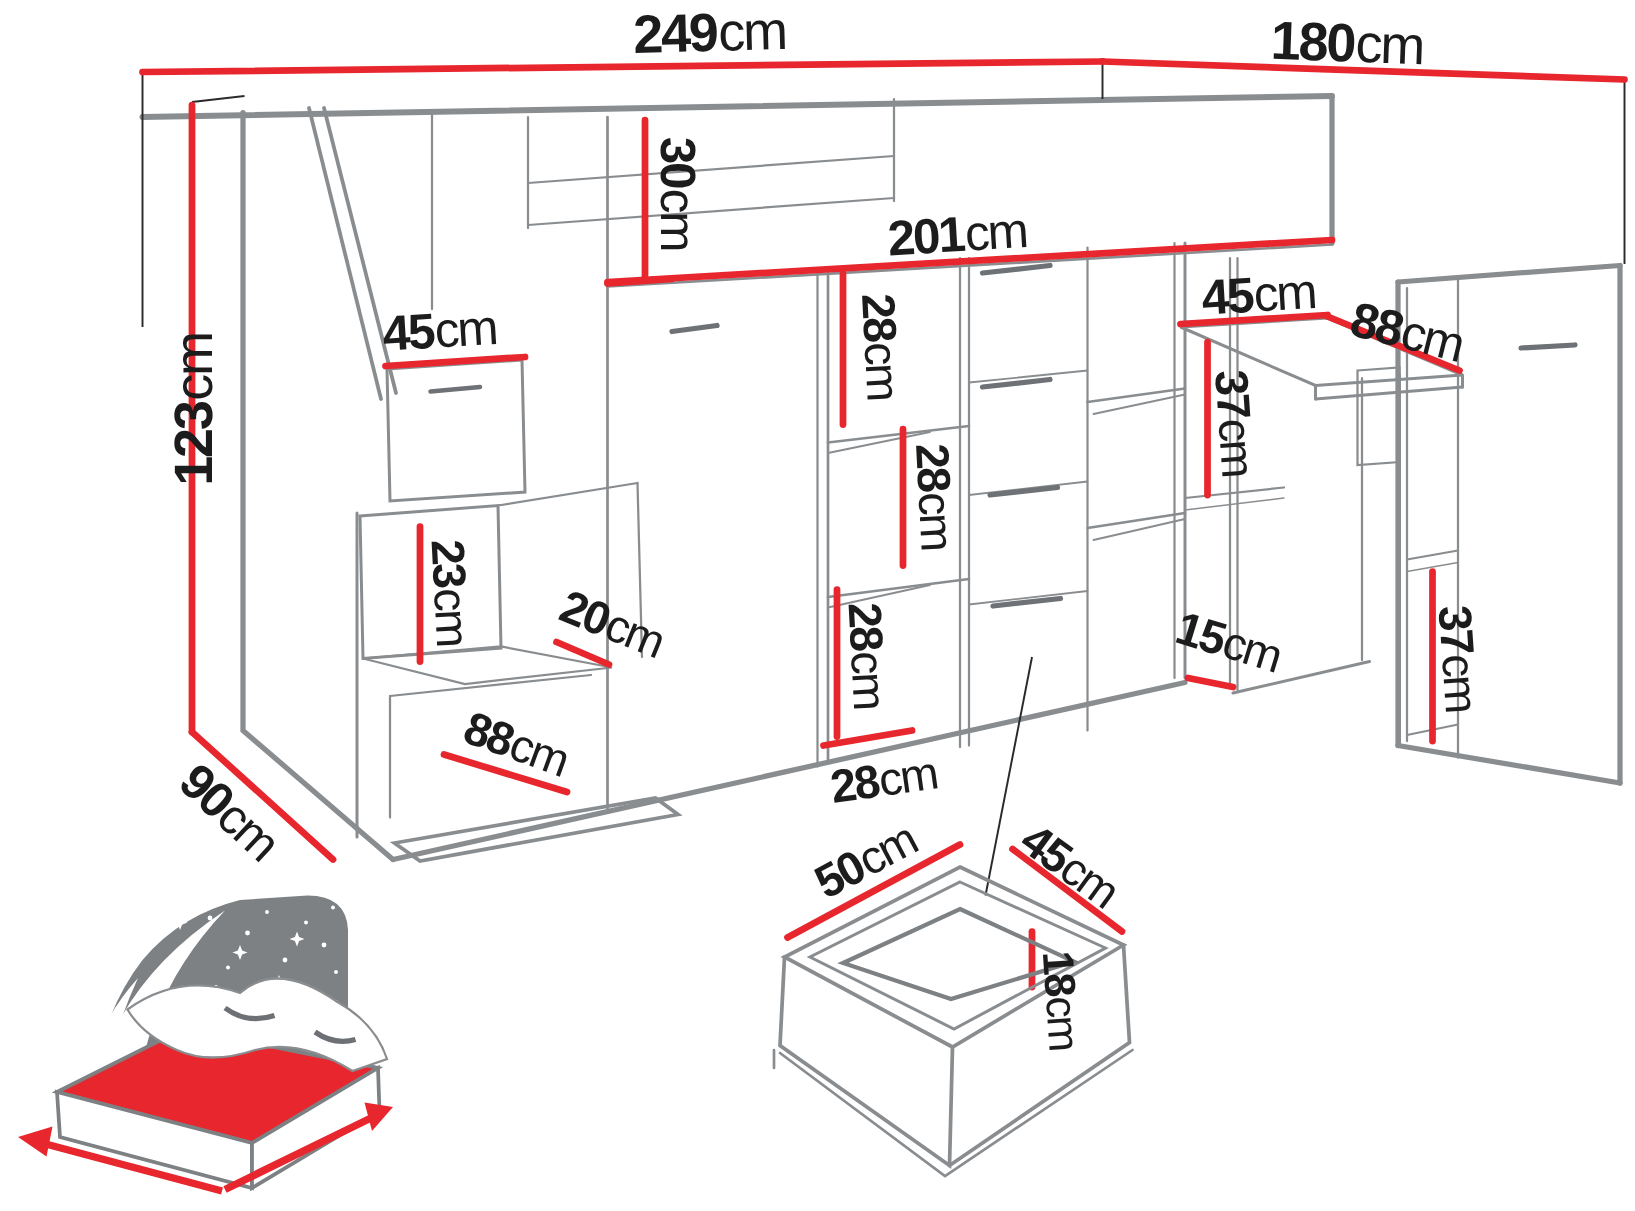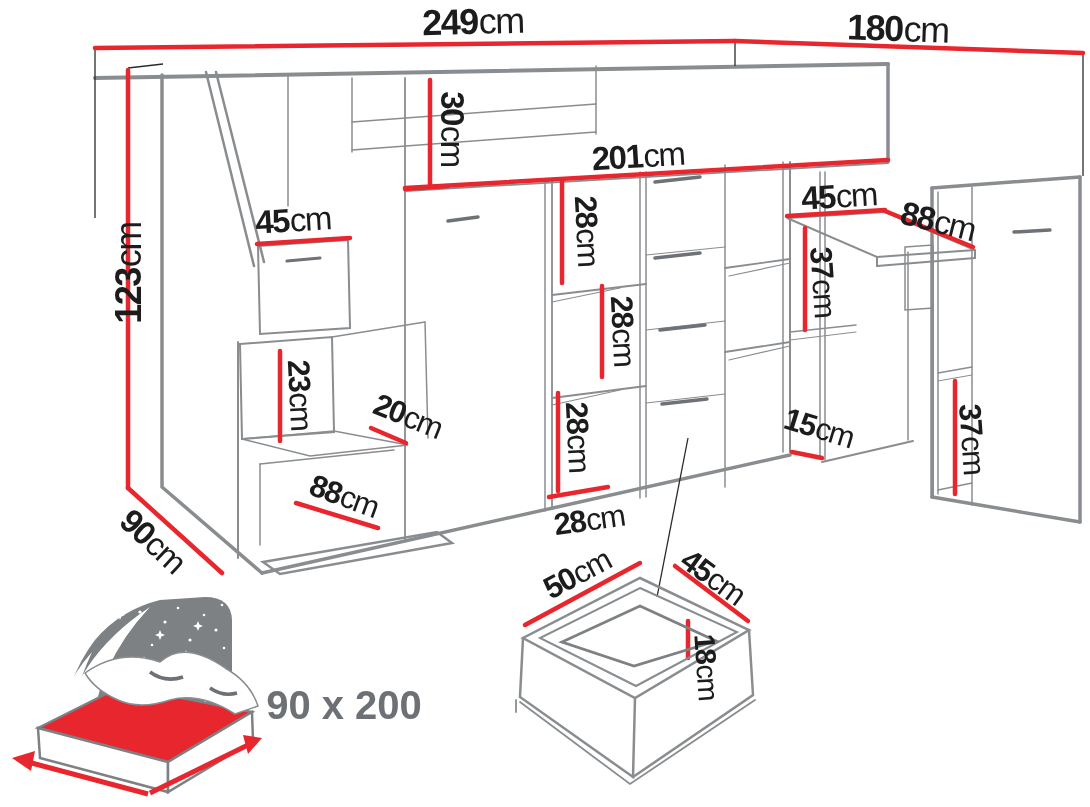--- a/index.html
+++ b/index.html
@@ -279,15 +279,14 @@
 <div class="dim sz31" style="left:713px;top:577px;transform:translate(-50%,-50%) rotate(36deg);">
   <span class="v">45</span><span class="u">cm</span>
 </div>
 <div class="dim sz29" style="left:706px;top:667px;transform:translate(-50%,-50%) rotate(86deg);">
   <span class="v">18</span><span class="u">cm</span>
 </div>
 <div class="dim sz33" style="left:153px;top:541px;transform:translate(-50%,-50%) rotate(43deg);">
   <span class="v">90</span><span class="u">cm</span>
 </div>
 
-<div class="bedsize" style="left:344px;top:705px;transform:translate(-50%,-50%);">90 x 200</div>
 
 </div>
 
 </body></html>

